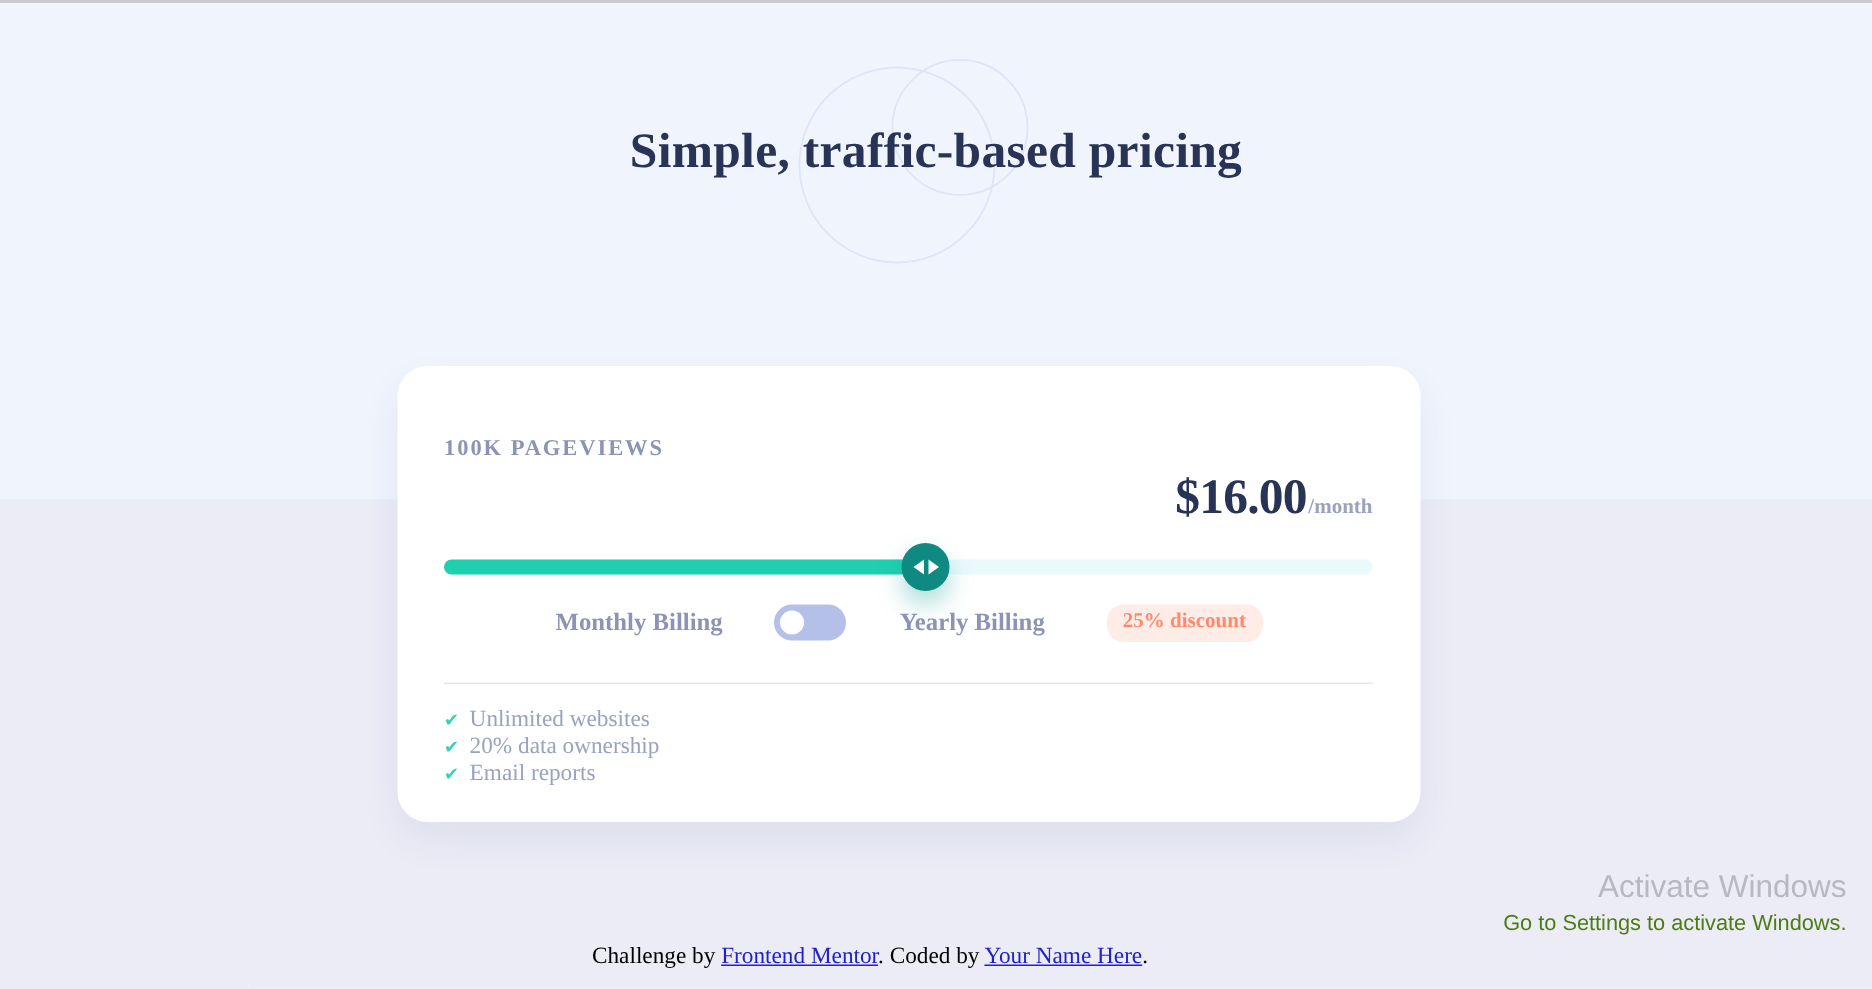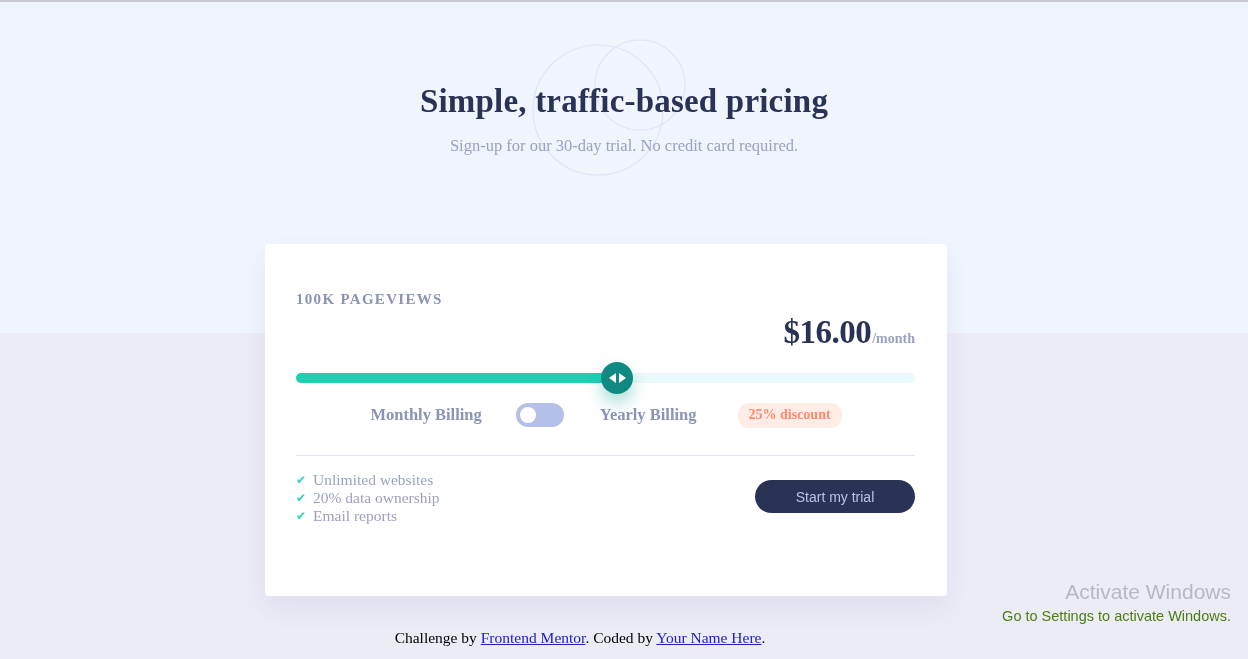--- a/index.html
+++ b/index.html
@@ -74,23 +74,23 @@
     color: #9aa2bf;
     line-height: 22px;
   }
 
   
   .card {
     position: absolute;
     left: 265px;
     top: 244px;
     width: 682px;
-    height: 352px;
+    height: 304px;
     background: #ffffff;
-    border-radius: 4px;
+    border-radius: 20px;
     box-shadow: 0 12px 26px rgba(40, 50, 100, 0.07);
     z-index: 5;
     box-sizing: border-box;
   }
 
   .card-top {
     position: relative;
     height: 86px;
   }
   .pageviews-label {
@@ -325,21 +325,20 @@
 
 <div class="deco">
   <svg width="1248" height="333" viewBox="0 0 1248 333" xmlns="http://www.w3.org/2000/svg">
     <circle cx="598" cy="110" r="65" fill="none" stroke="#dfe5f7" stroke-width="1.2"></circle>
     <circle cx="640" cy="85" r="45" fill="none" stroke="#dfe5f7" stroke-width="1.2"></circle>
   </svg>
 </div>
 
 <div class="header">
   <h1 class="page-title">Simple, traffic-based pricing</h1>
-  <p class="page-subtitle">Sign-up for our 30-day trial. No credit card required.</p>
 </div>
 
 <div class="card">
 
   <div class="card-top">
     <div class="pageviews-label">100K PAGEVIEWS</div>
     <div class="price-block">
       <span class="price-amount">$16.00</span>
       <span class="price-period">/month</span>
     </div>
@@ -373,21 +372,20 @@
       </div>
       <div class="feature">
         <span class="check">✔</span>
         <span>20% data ownership</span>
       </div>
       <div class="feature">
         <span class="check">✔</span>
         <span>Email reports</span>
       </div>
     </div>
-    <button class="cta-button">Start my trial</button>
   </div>
 
 </div>
 
 <div class="watermark">
   <div class="wm-title">Activate Windows</div>
   <div class="wm-sub">Go to Settings to activate Windows.</div>
 </div>
 
 <div class="footer">

